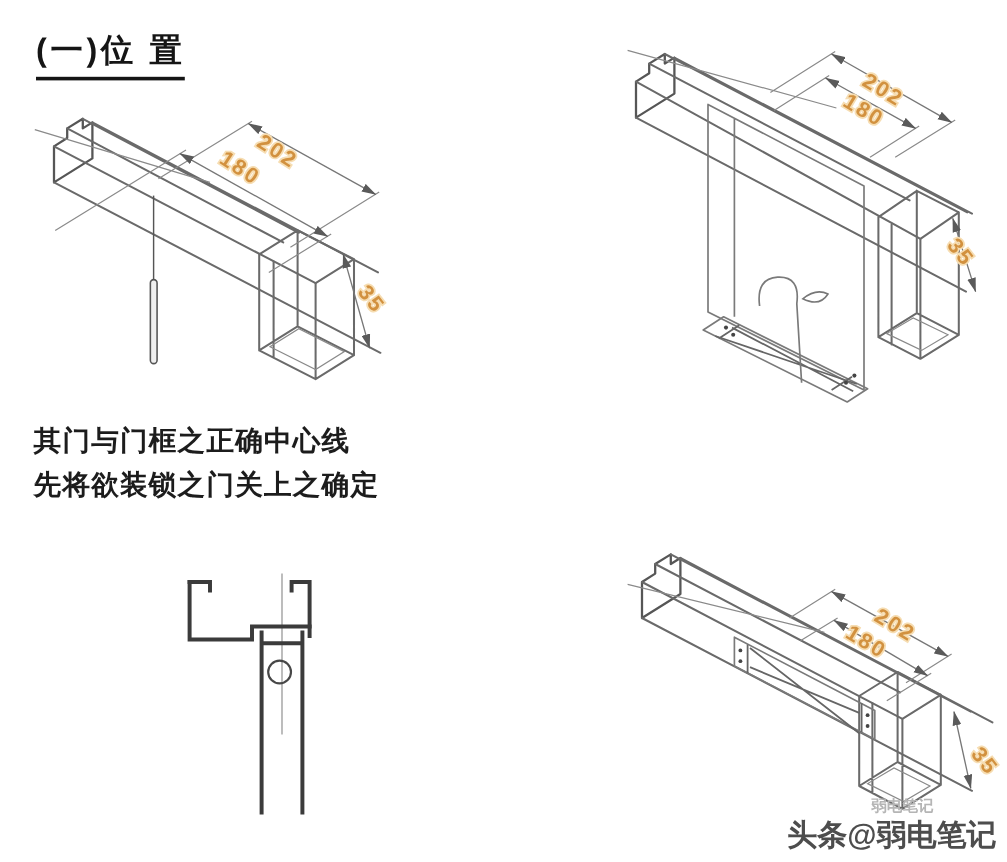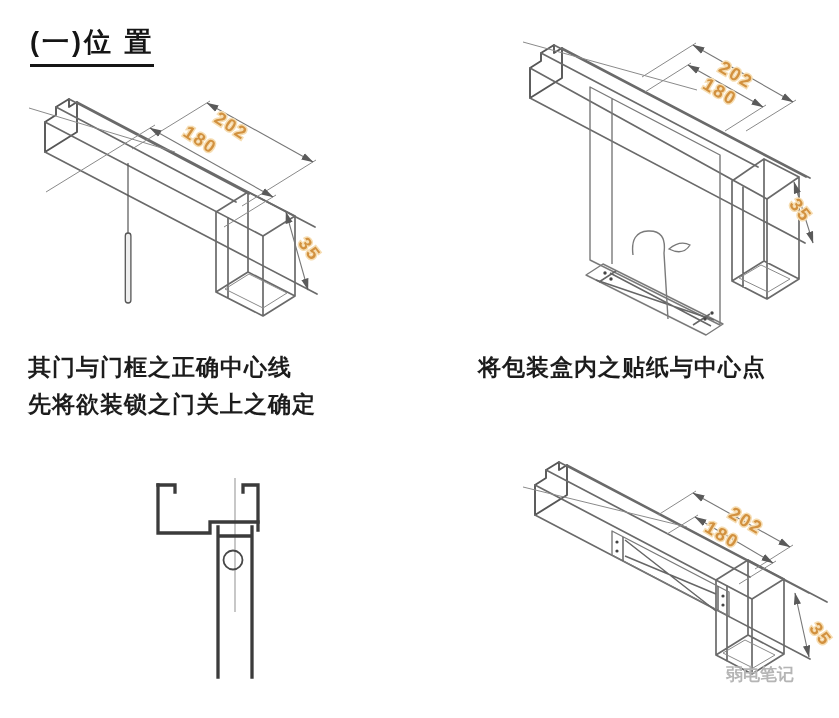--- a/index.html
+++ b/index.html
@@ -20,21 +20,21 @@
   .sheet{stroke:#7a7a7a;stroke-width:1.4;fill:none;stroke-linejoin:round;}
   .xpat{stroke:#666;stroke-width:1.5;fill:none;}
   .inset{stroke:#8a8a8a;stroke-width:1;fill:none;}
   .dimtext{font-family:"Liberation Sans","DejaVu Sans",sans-serif;font-size:18px;font-weight:700;
            fill:#d2913f;stroke:#f6ddb2;stroke-width:3px;paint-order:stroke;letter-spacing:2px;}
   .profile{stroke:#3b3b3b;stroke-width:3.3;fill:none;stroke-linecap:square;stroke-linejoin:miter;}
   .ctr{stroke:#9a9a9a;stroke-width:1.1;fill:none;}
   #watermark{left:656px;top:679px;font-size:25px;font-weight:700;color:#4d4d4d;
              letter-spacing:0px;white-space:nowrap;z-index:6;
              text-shadow:0 0 3px #fff,0 0 5px #fff;}
-  #watermark-ghost{left:726px;top:663px;font-size:17px;font-weight:700;color:#b5b5b5;
+  #watermark-ghost{left:726px;top:663px;font-size:13px;font-weight:700;color:#b5b5b5;
                    white-space:nowrap;z-index:5;text-align:right;}
 </style>
 </head>
 <body>
 
 <div id="page">
 
   <div id="title" class="abs">(一)位 置</div>
 
   <svg class="abs" style="left:20px;top:85px" width="330" height="265" viewBox="0 0 330 265">
@@ -104,21 +104,20 @@
     <text class="dimtext" transform="translate(253,60) rotate(31)" text-anchor="middle">202</text>
     <text class="dimtext" transform="translate(237,77) rotate(31)" text-anchor="middle">180</text>
     <text class="dimtext" transform="translate(316,194) rotate(52)" text-anchor="middle">35</text>
   </svg>
 
   <div id="caption-left" class="abs caption">
     <div>其门与门框之正确中心线</div>
     <div>先将欲装锁之门关上之确定</div>
   </div>
   <div id="caption-right" class="abs caption">
-    <div>将包装盒内之贴纸与中心点</div>
   </div>
 
   <svg class="abs" style="left:100px;top:450px" width="220" height="250" viewBox="0 0 220 250">
     <path class="ctr" d="M135,28 L135,162"></path>
     <g>
       <path class="profile" d="M58,35 L75,35 L75,42"></path>
       <path class="profile" d="M58,35 L58,83 L110,83 L110,72 L158,72"></path>
       <path class="profile" d="M143,42 L143,35 L158,35 L158,80"></path>
     </g>
     <g>
@@ -156,14 +155,15 @@
       <path class="dimline" d="M228,48 L325,102" marker-start="url(#ar4)" marker-end="url(#ar4)"></path>
       <path class="dimline" d="M230,72 L308,118" marker-start="url(#ar4)" marker-end="url(#ar4)"></path>
       <path class="dimline" d="M330,148 L344,212" marker-start="url(#ar4)" marker-end="url(#ar4)"></path>
     </g>
     <text class="dimtext" transform="translate(278,81) rotate(31)" text-anchor="middle">202</text>
     <text class="dimtext" transform="translate(254,95) rotate(31)" text-anchor="middle">180</text>
     <text class="dimtext" transform="translate(351,193) rotate(52)" text-anchor="middle">35</text>
   </svg>
 
   <div id="watermark-ghost" class="abs">弱电笔记</div>
+  <div id="watermark" class="abs">头条@弱电笔记</div>
 
 </div>
 
 </body></html>

